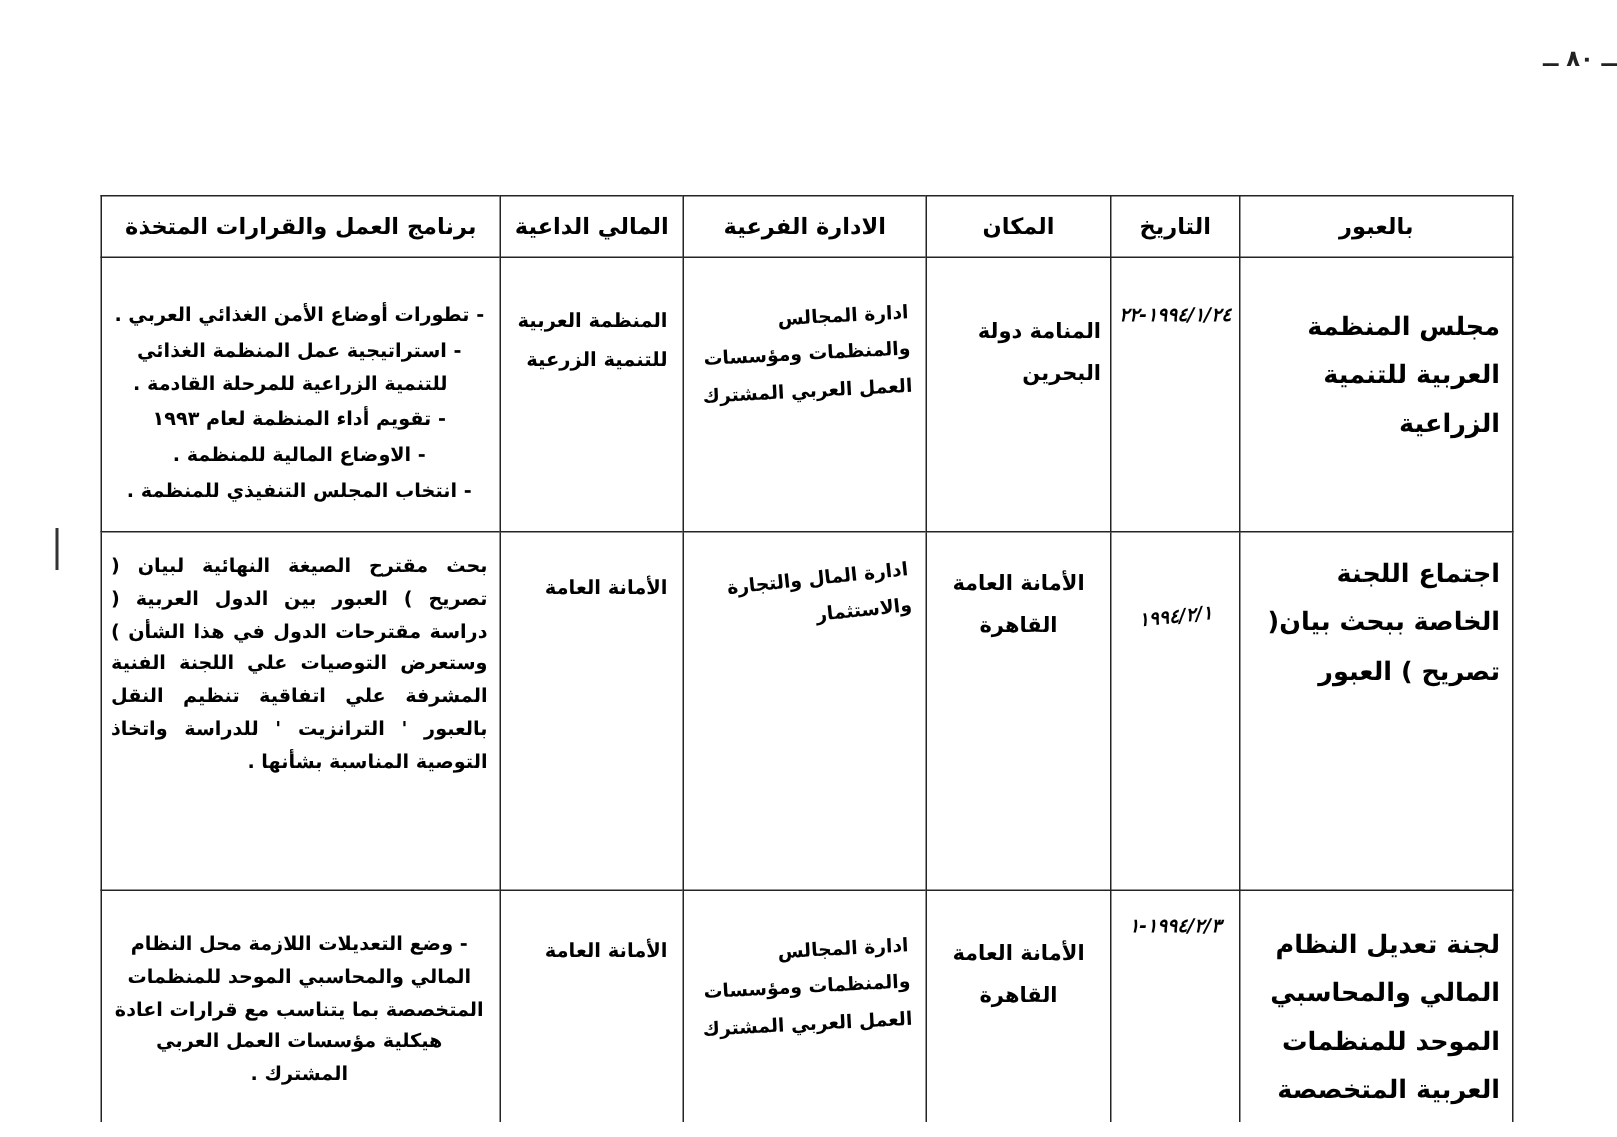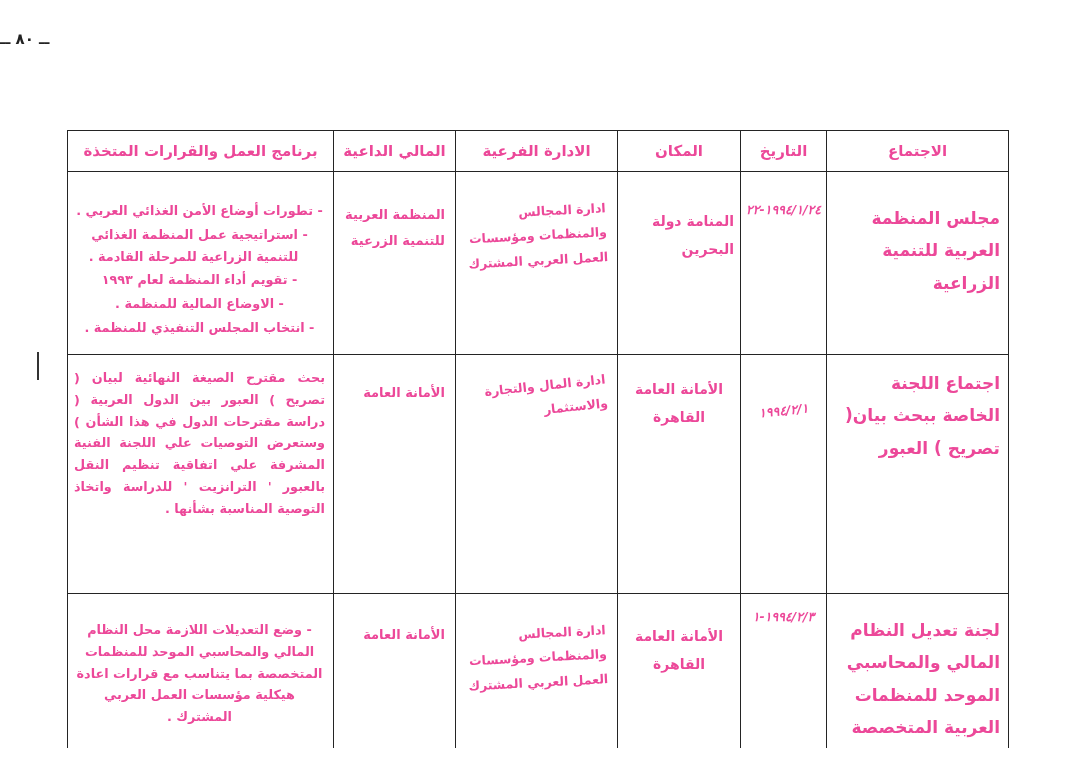--- a/index.html
+++ b/index.html
@@ -2,35 +2,35 @@
 <html lang="ar"><head>
 <meta charset="utf-8">
 <style>
   html,body{margin:0;padding:0;}
   body{
     width:1078px;height:758px;position:relative;overflow:hidden;
     background:#ffffff;color:#1b1b1b;
     font-family:"DejaVu Sans", sans-serif;
   }
   .page-number{
-    position:absolute;top:30px;left:0;width:1078px;text-align:left;
+    position:absolute;top:30px;left:0;width:1078px;text-align:right;
     font-size:15px;font-weight:bold;letter-spacing:3px;color:#222;
   }
   .scan-artifact{
     position:absolute;left:37px;top:352px;width:2px;height:28px;background:#333;
   }
   table.doc{
     position:absolute;left:67px;top:130px;width:941px;
     border-collapse:collapse;table-layout:fixed;direction:rtl;
   }
   .doc th,.doc td{
     border:1.6px solid #242424;
     vertical-align:top;
     font-weight:bold;
-    color:#ec4899;
+    color:#000000;
     overflow:hidden;
   }
   .doc th{
     height:36px;font-size:15px;text-align:center;vertical-align:middle;
     padding:2px 4px;font-weight:bold;
   }
   tr.r0 td{height:147px;}
   tr.r1 td{height:190px;}
   tr.r2 td{height:126px;border-bottom:none;}
   .c-meeting{font-size:17px;text-align:right;padding:6px 8px 0 4px;line-height:1.9;}
@@ -63,21 +63,21 @@
   <colgroup>
     <col style="width:182px">
       <col style="width:86px">
       <col style="width:123px">
     <col style="width:162px">
       <col style="width:122px">
       <col style="width:266px">
   </colgroup>
   <tbody>
       <tr>
-    <th>الاجتماع</th>
+    <th>بالعبور</th>
     <th>التاريخ</th>
     <th>المكان</th>
     <th>الادارة الفرعية</th>
     <th>المالي الداعية</th>
     <th>برنامج العمل والقرارات المتخذة</th>
   </tr>
 
   <tr class="r0">
     <td class="c-meeting pt30">مجلس المنظمة العربية للتنمية الزراعية</td>
     <td class="c-date pt30">

